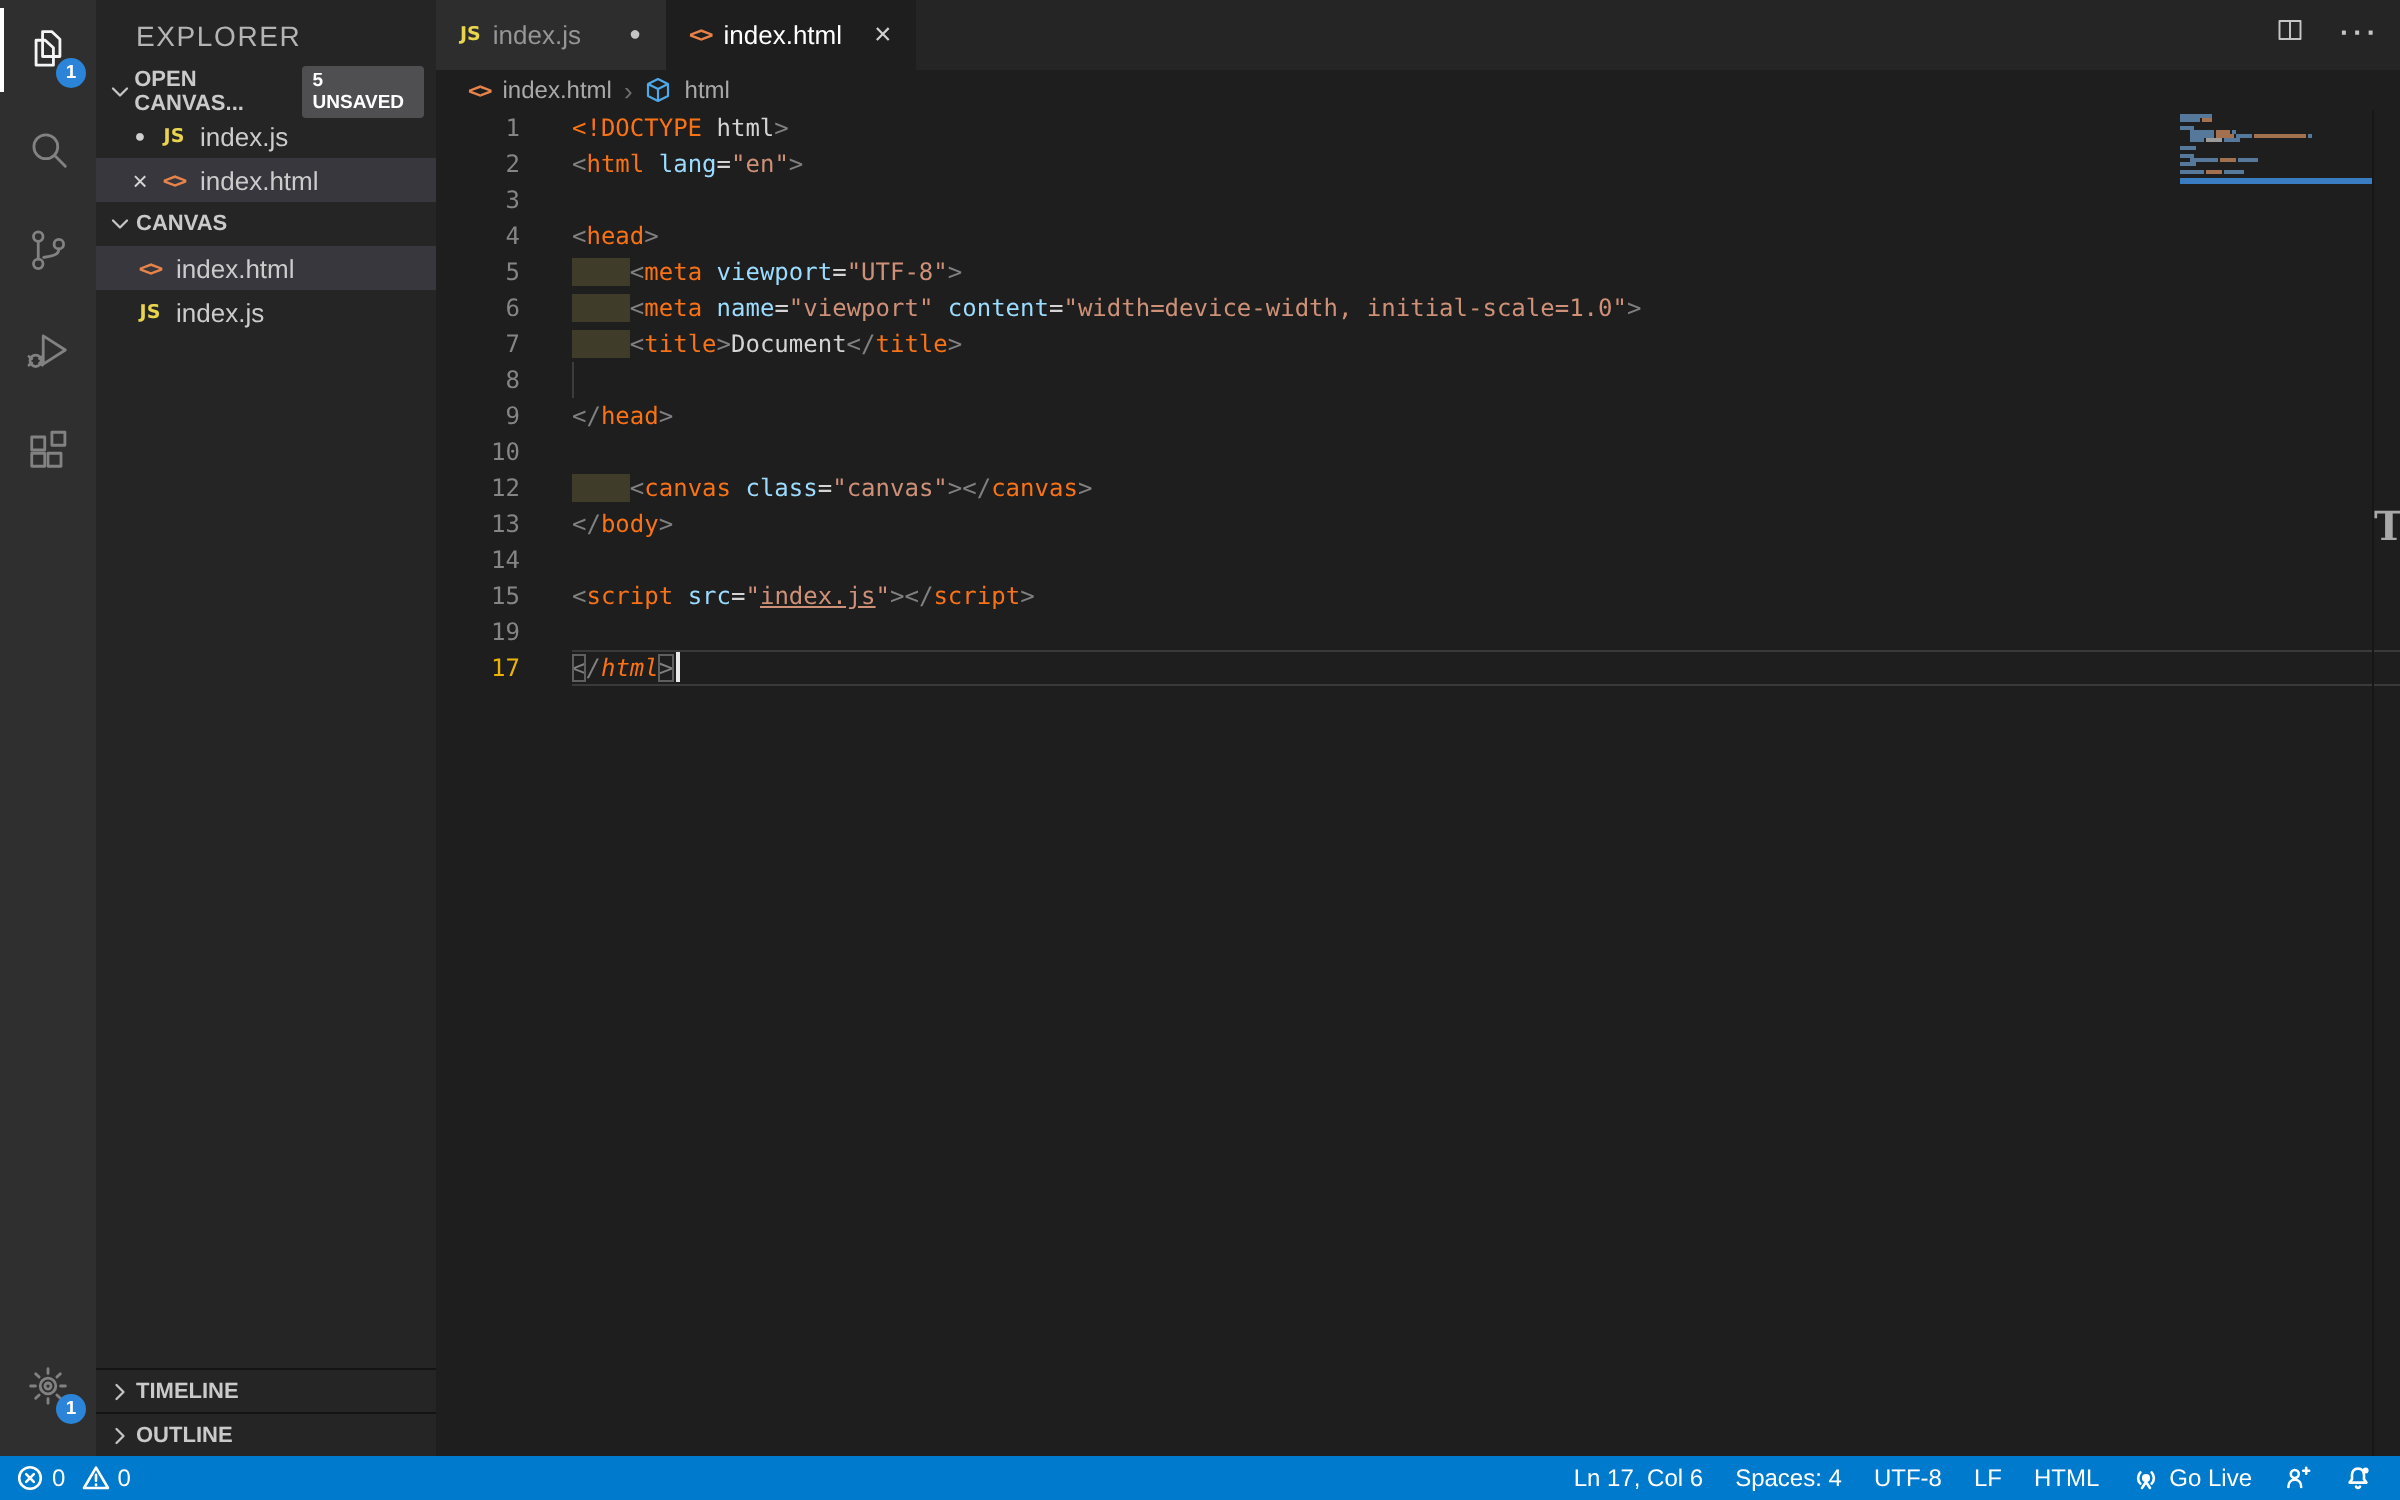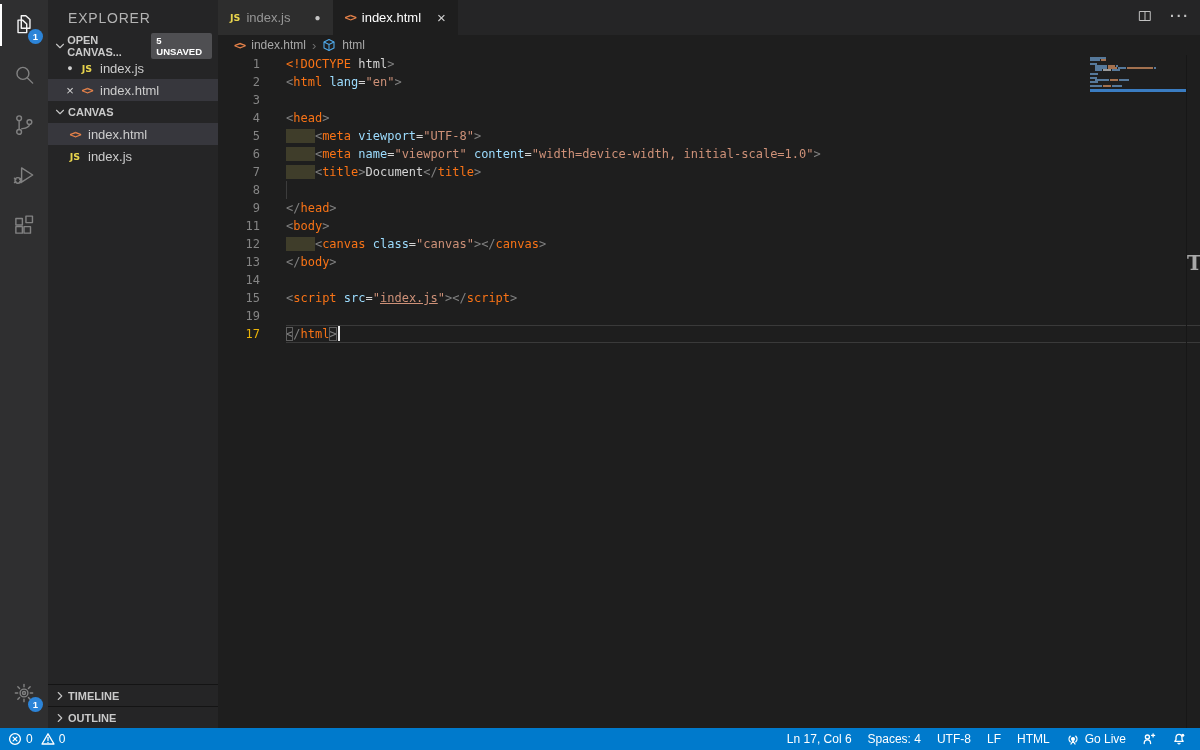--- a/index.html
+++ b/index.html
@@ -61,21 +61,21 @@
   .breadcrumb .fic { display:flex; align-items:center; }
   .bc-item { cursor:pointer; }
 
   
   .codearea { position:relative; flex:1; overflow:hidden;
               font-family:"DejaVu Sans Mono","Liberation Mono",monospace; font-size:12px; }
   .line { height:18px; display:flex; white-space:pre; line-height:18px; }
   .lnum { width:68px; padding-right:26px; text-align:right; color:#858585; flex-shrink:0; }
   .lnum.cur { color:#eab308; }
   .lcontent { flex:1; }
-  .line.current .lcontent { box-shadow:inset 0 1px 0 #3a3a3a, inset 0 -1px 0 #3a3a3a; }
+  .line.current .lcontent { box-shadow:inset 0 1px 0 #3a3a3a, inset 0 -1px 0 #3a3a3a;font-style:italic; }
   .tk-p { color:#808080; }
   .tk-t { color:#f97316; }
   .tk-a { color:#9cdcfe; }
   .tk-s { color:#ce9178; }
   .tk-x { color:#d4d4d4; }
   .tk-o { color:#d4d4d4; }
   .tk-lk { color:#ce9178; text-decoration:underline; }
   .tk-hl { background:#3f3d2a; }
   .tk-pb { color:#808080; outline:1px solid #5f5f5f; outline-offset:-1px; }
   .guide { display:inline-block; width:1px; height:18px; background:#3c3c3c; vertical-align:top; }
@@ -277,21 +277,21 @@
         <div id="code-lines">
             <div class="line"><span class="lnum">1</span><span class="lcontent"><span class="tk-t">&lt;!DOCTYPE</span><span class="tk-x"> html</span><span class="tk-p">&gt;</span></span></div>
             <div class="line"><span class="lnum">2</span><span class="lcontent"><span class="tk-p">&lt;</span><span class="tk-t">html</span><span class="tk-x"> </span><span class="tk-a">lang</span><span class="tk-o">=</span><span class="tk-s">"en"</span><span class="tk-p">&gt;</span></span></div>
             <div class="line"><span class="lnum">3</span><span class="lcontent"></span></div>
             <div class="line"><span class="lnum">4</span><span class="lcontent"><span class="tk-p">&lt;</span><span class="tk-t">head</span><span class="tk-p">&gt;</span></span></div>
             <div class="line"><span class="lnum">5</span><span class="lcontent"><span class="tk-hl">    </span><span class="tk-p">&lt;</span><span class="tk-t">meta</span><span class="tk-x"> </span><span class="tk-a">viewport</span><span class="tk-o">=</span><span class="tk-s">"UTF-8"</span><span class="tk-p">&gt;</span></span></div>
             <div class="line"><span class="lnum">6</span><span class="lcontent"><span class="tk-hl">    </span><span class="tk-p">&lt;</span><span class="tk-t">meta</span><span class="tk-x"> </span><span class="tk-a">name</span><span class="tk-o">=</span><span class="tk-s">"viewport"</span><span class="tk-x"> </span><span class="tk-a">content</span><span class="tk-o">=</span><span class="tk-s">"width=device-width, initial-scale=1.0"</span><span class="tk-p">&gt;</span></span></div>
             <div class="line"><span class="lnum">7</span><span class="lcontent"><span class="tk-hl">    </span><span class="tk-p">&lt;</span><span class="tk-t">title</span><span class="tk-p">&gt;</span><span class="tk-x">Document</span><span class="tk-p">&lt;/</span><span class="tk-t">title</span><span class="tk-p">&gt;</span></span></div>
             <div class="line"><span class="lnum">8</span><span class="lcontent"><span class="guide"></span></span></div>
             <div class="line"><span class="lnum">9</span><span class="lcontent"><span class="tk-p">&lt;/</span><span class="tk-t">head</span><span class="tk-p">&gt;</span></span></div>
-            <div class="line"><span class="lnum">11</span><span class="lcontent"><span class="tk-p">&lt;</span><span class="tk-t">body</span><span class="tk-p">&gt;</span></span></div>
+            <div class="line"><span class="lnum">10</span><span class="lcontent"></span></div>
             <div class="line"><span class="lnum">12</span><span class="lcontent"><span class="tk-hl">    </span><span class="tk-p">&lt;</span><span class="tk-t">canvas</span><span class="tk-x"> </span><span class="tk-a">class</span><span class="tk-o">=</span><span class="tk-s">"canvas"</span><span class="tk-p">&gt;</span><span class="tk-p">&lt;/</span><span class="tk-t">canvas</span><span class="tk-p">&gt;</span></span></div>
             <div class="line"><span class="lnum">13</span><span class="lcontent"><span class="tk-p">&lt;/</span><span class="tk-t">body</span><span class="tk-p">&gt;</span></span></div>
             <div class="line"><span class="lnum">14</span><span class="lcontent"></span></div>
             <div class="line"><span class="lnum">15</span><span class="lcontent"><span class="tk-p">&lt;</span><span class="tk-t">script</span><span class="tk-x"> </span><span class="tk-a">src</span><span class="tk-o">=</span><span class="tk-s">"</span><span class="tk-lk">index.js</span><span class="tk-s">"</span><span class="tk-p">&gt;</span><span class="tk-p">&lt;/</span><span class="tk-t">script</span><span class="tk-p">&gt;</span></span></div>
             <div class="line"><span class="lnum">19</span><span class="lcontent"></span></div>
             <div class="line current"><span class="lnum cur">17</span><span class="lcontent"><span class="tk-pb">&lt;</span><span class="tk-p">/</span><span class="tk-t">html</span><span class="tk-pb">&gt;</span><span class="cursor"></span></span></div>
           </div>
         <div class="minimap" id="minimap">
             <div class="mrow" style="padding-left: 0px;">
               <span class="mseg m-b" style="width: 16px;"></span>

